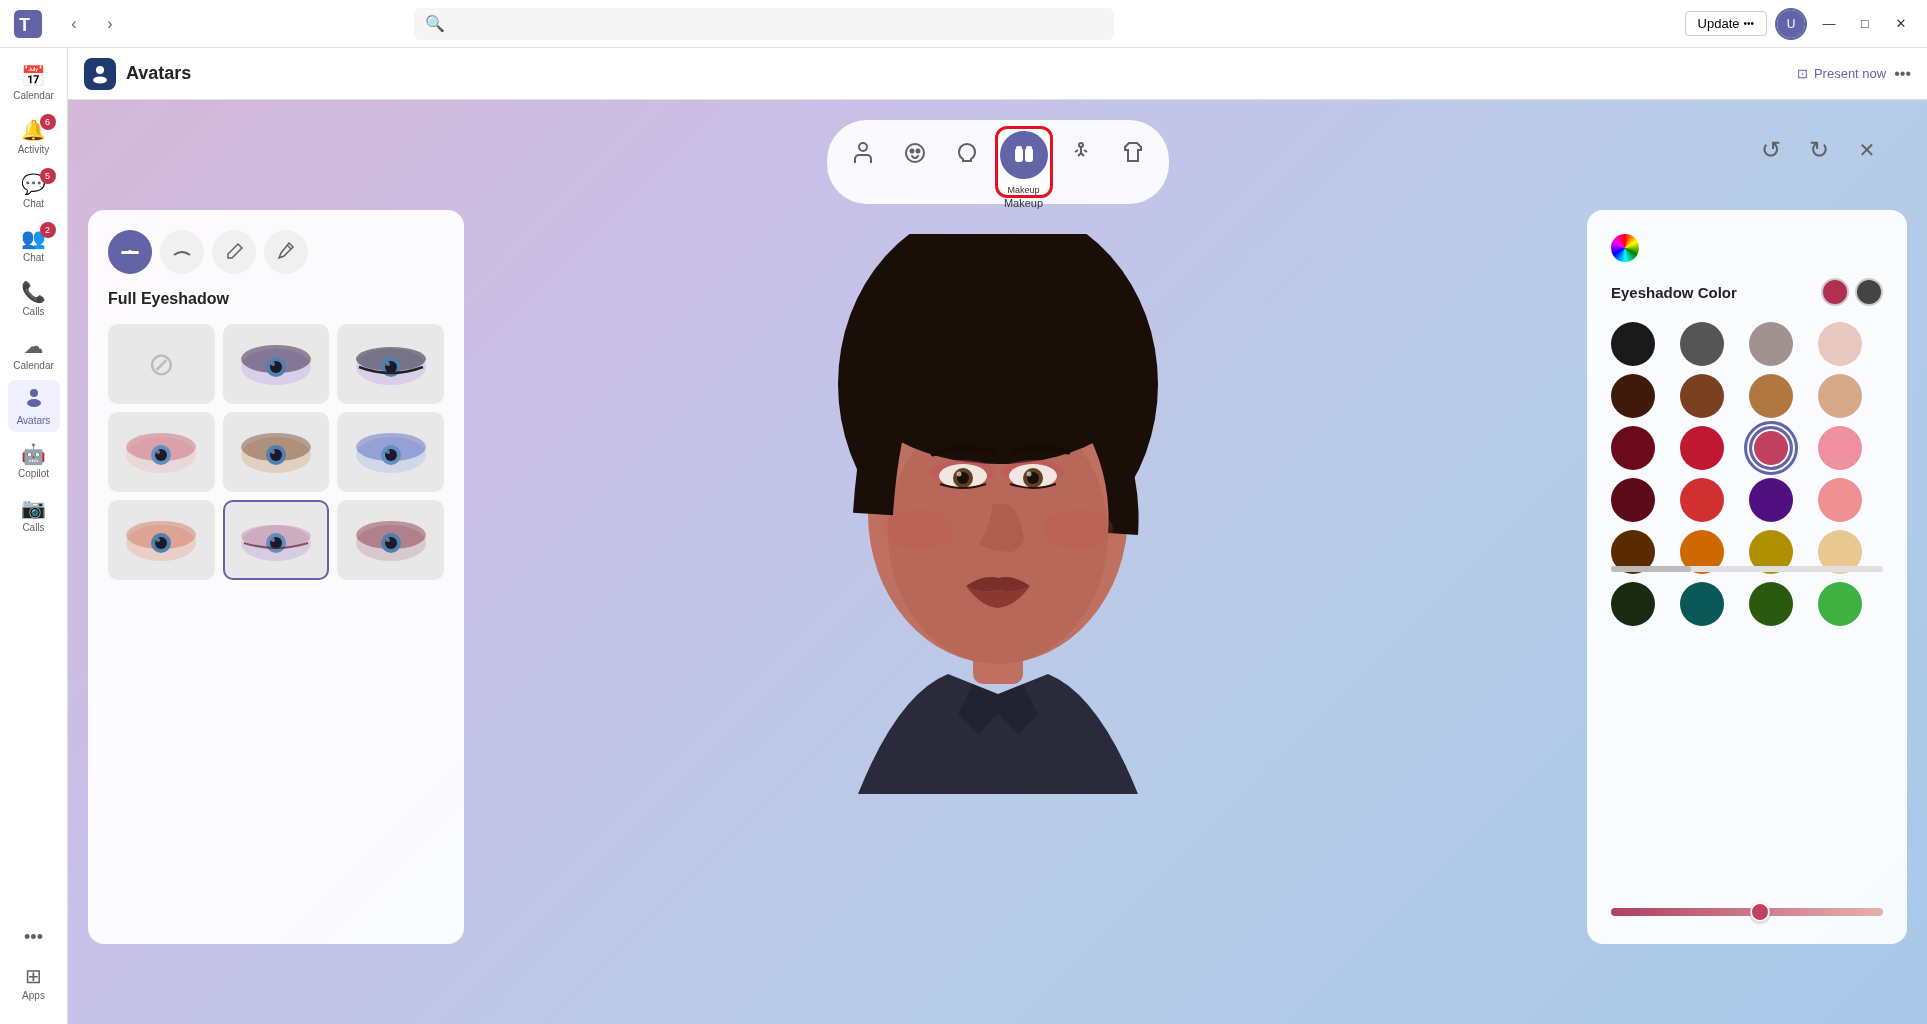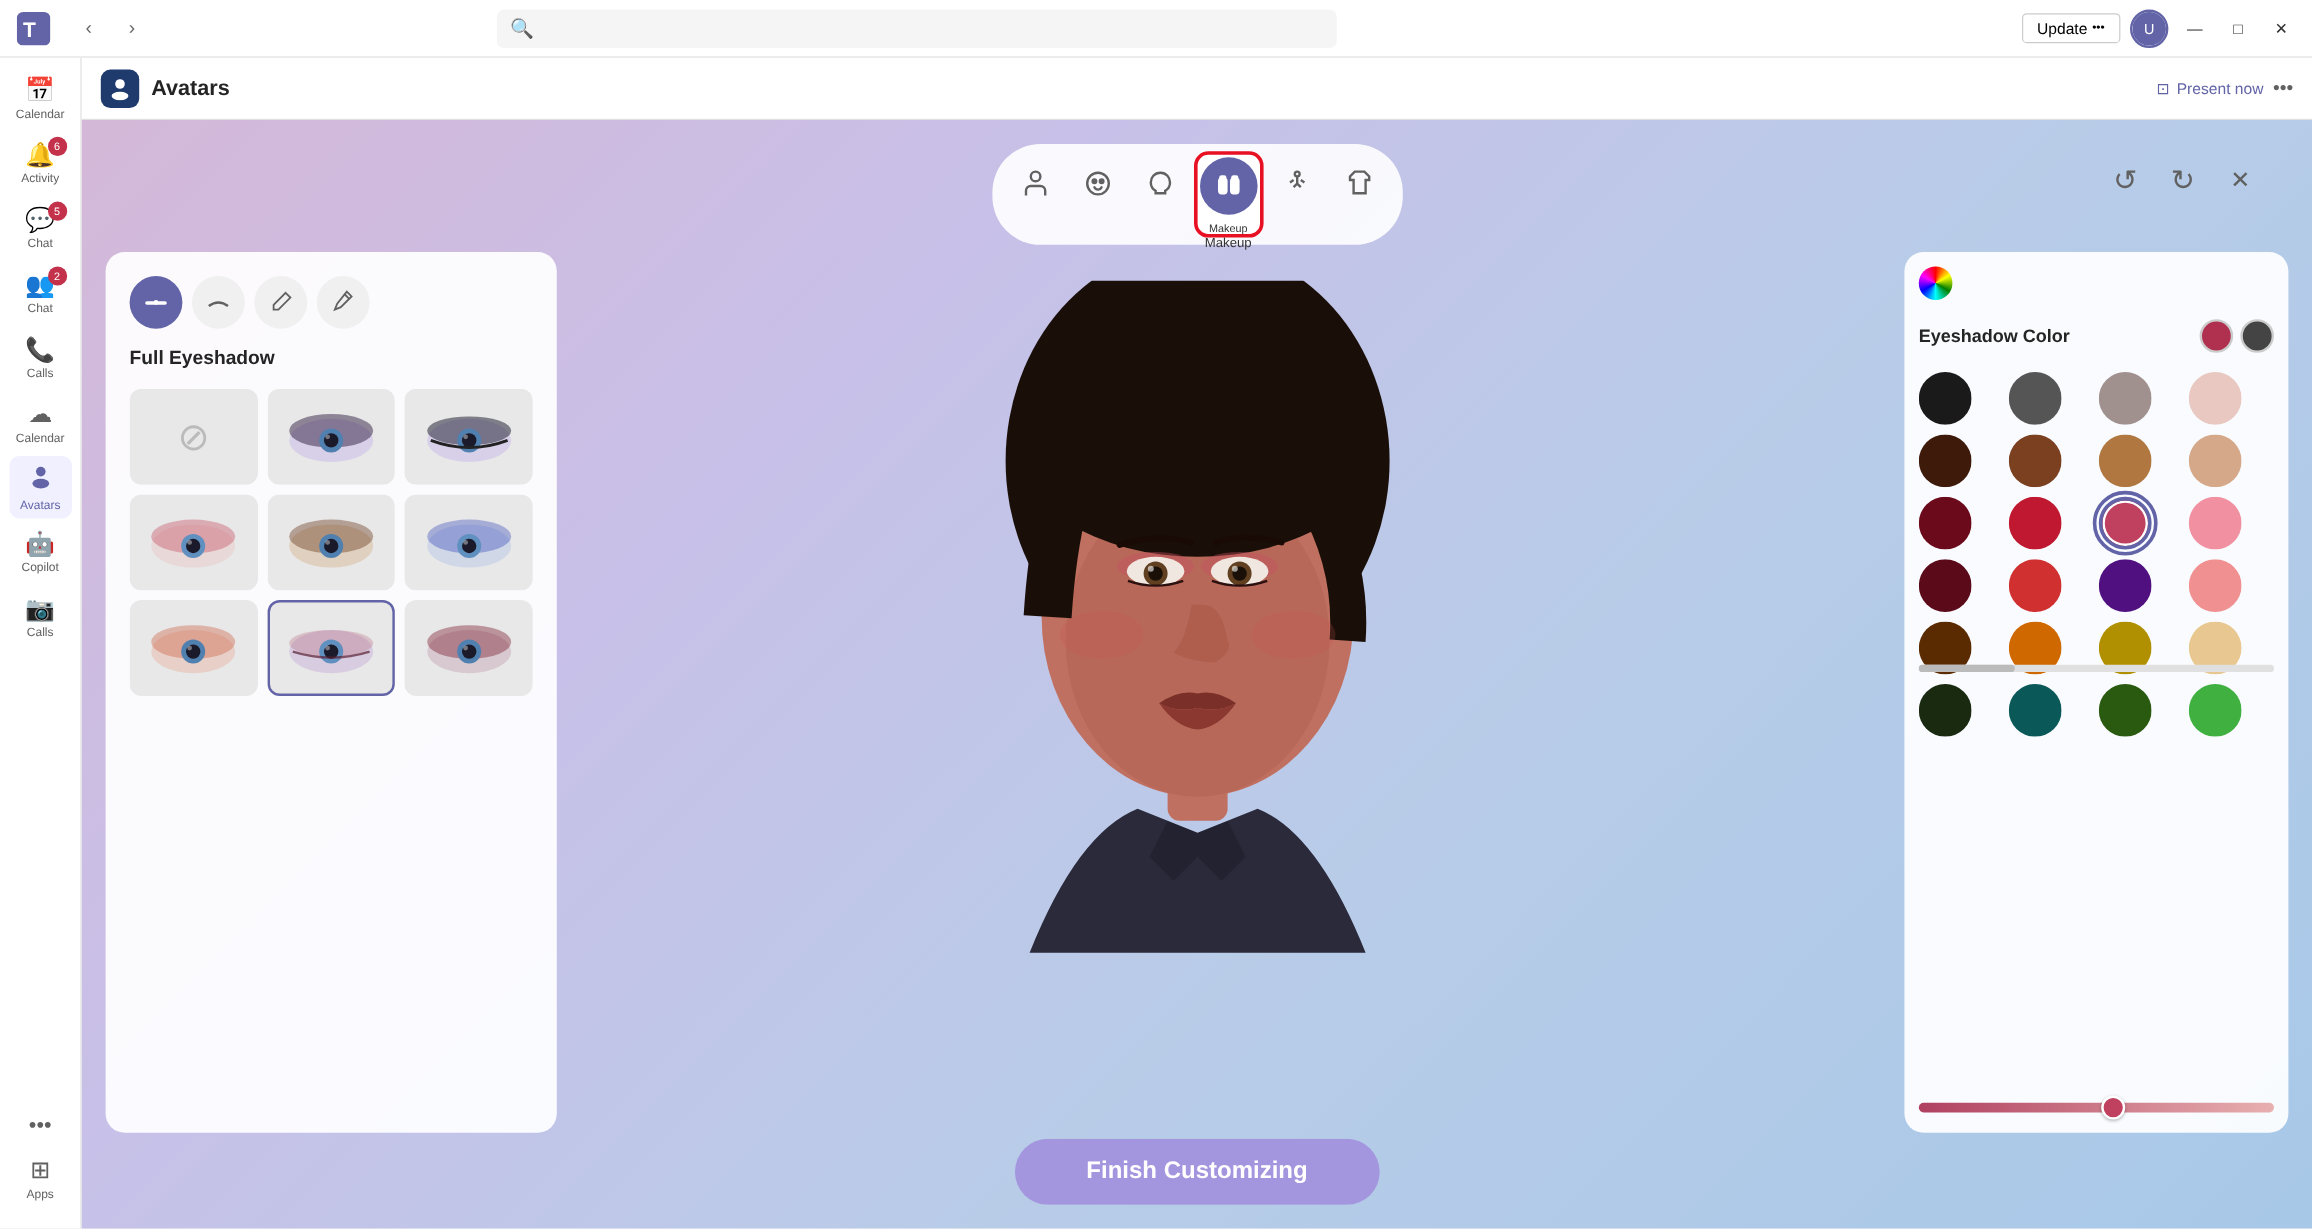--- a/index.html
+++ b/index.html
@@ -130,21 +130,21 @@
       position: absolute; bottom: 20px; left: 50%; transform: translateX(-50%);
       background: rgba(160,140,220,0.85); border: none; border-radius: 30px;
       padding: 16px 60px; font-size: 20px; font-weight: 600; color: #fff;
       cursor: pointer; backdrop-filter: blur(4px); white-space: nowrap;
     }
 
     
     .right-panel {
       position: absolute; right: 20px; top: 110px; bottom: 80px;
       width: 320px; background: rgba(255,255,255,0.92); border-radius: 16px;
-      padding: 12px; display: flex; flex-direction: column; gap: 16px; overflow-y: auto;
+      padding: 24px; display: flex; flex-direction: column; gap: 16px; overflow-y: auto;
     }
     .color-wheel { width: 28px; height: 28px; border-radius: 50%; background: conic-gradient(red, yellow, green, cyan, blue, magenta, red); }
     .section-row { display: flex; align-items: center; justify-content: space-between; }
     .section-label { font-size: 15px; font-weight: 600; color: #242424; }
     .selected-colors { display: flex; gap: 6px; }
     .sel-color { width: 28px; height: 28px; border-radius: 50%; border: 2px solid #ccc; }
 
     .color-grid { display: grid; grid-template-columns: repeat(4, 1fr); gap: 8px; }
     .color-dot {
       width: 44px; height: 44px; border-radius: 50%; cursor: pointer;
@@ -534,21 +534,20 @@
           <path d="M148 352 Q162 372 180 374 Q198 372 212 352 Q198 360 180 356 Q162 360 148 352z" fill="#8a3830"></path>
 
           <ellipse cx="100" cy="295" rx="35" ry="20" fill="rgba(200,80,80,0.2)"></ellipse>
           <ellipse cx="260" cy="295" rx="35" ry="20" fill="rgba(200,80,80,0.2)"></ellipse>
 
           <path d="M40 560 Q80 460 130 440 L155 450 L180 480 L205 450 L230 440 Q280 460 320 560z" fill="#2a2a3a"></path>
           <path d="M155 450 L140 480 L160 500 L180 480 L200 500 L220 480 L205 450 L180 460z" fill="#222230"></path>
         </svg>
       </div>
 
-      <button class="finish-btn">Finish Customizing</button>
 
       <div class="right-panel">
 
         <div style="display:flex; align-items:center; gap:8px;">
           <div class="color-wheel"></div>
         </div>
 
         <div class="section-row">
           <span class="section-label">Eyeshadow Color</span>
           <div class="selected-colors">

